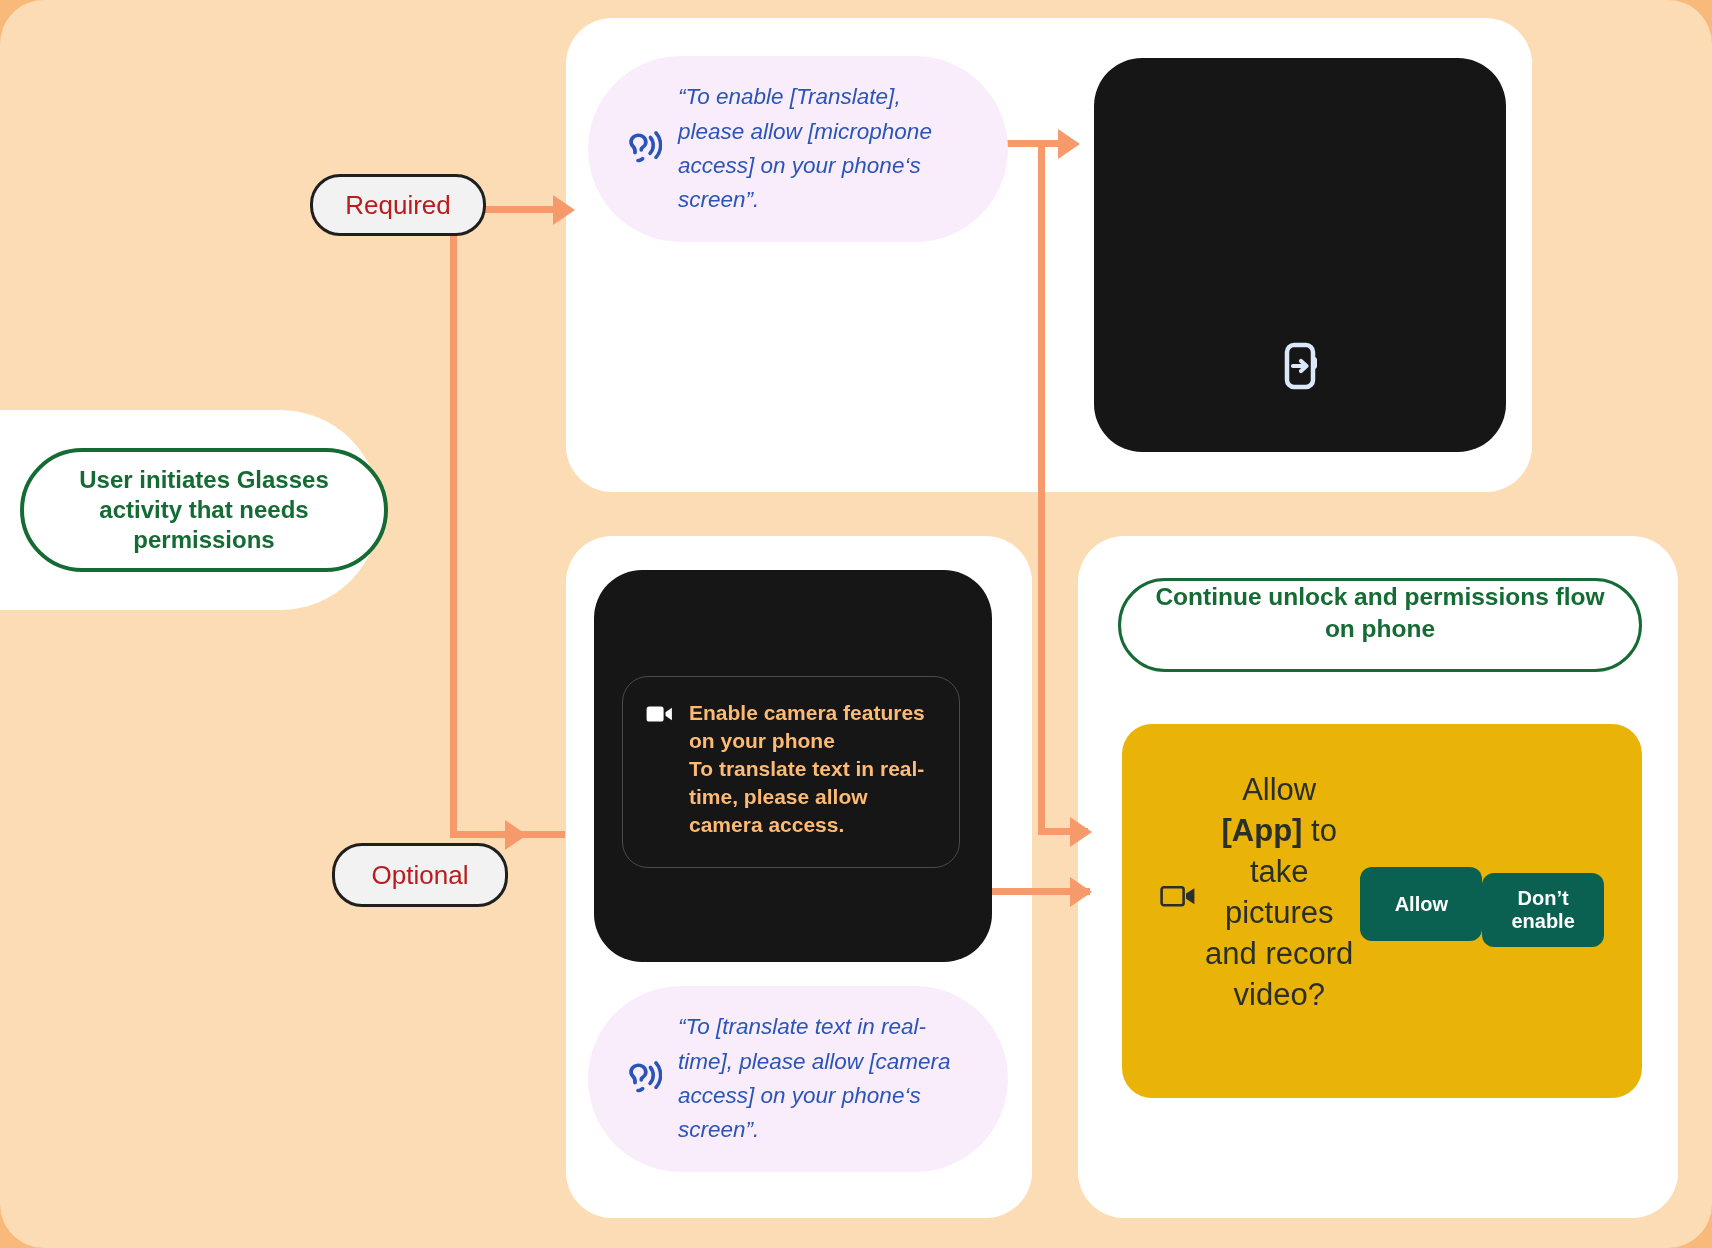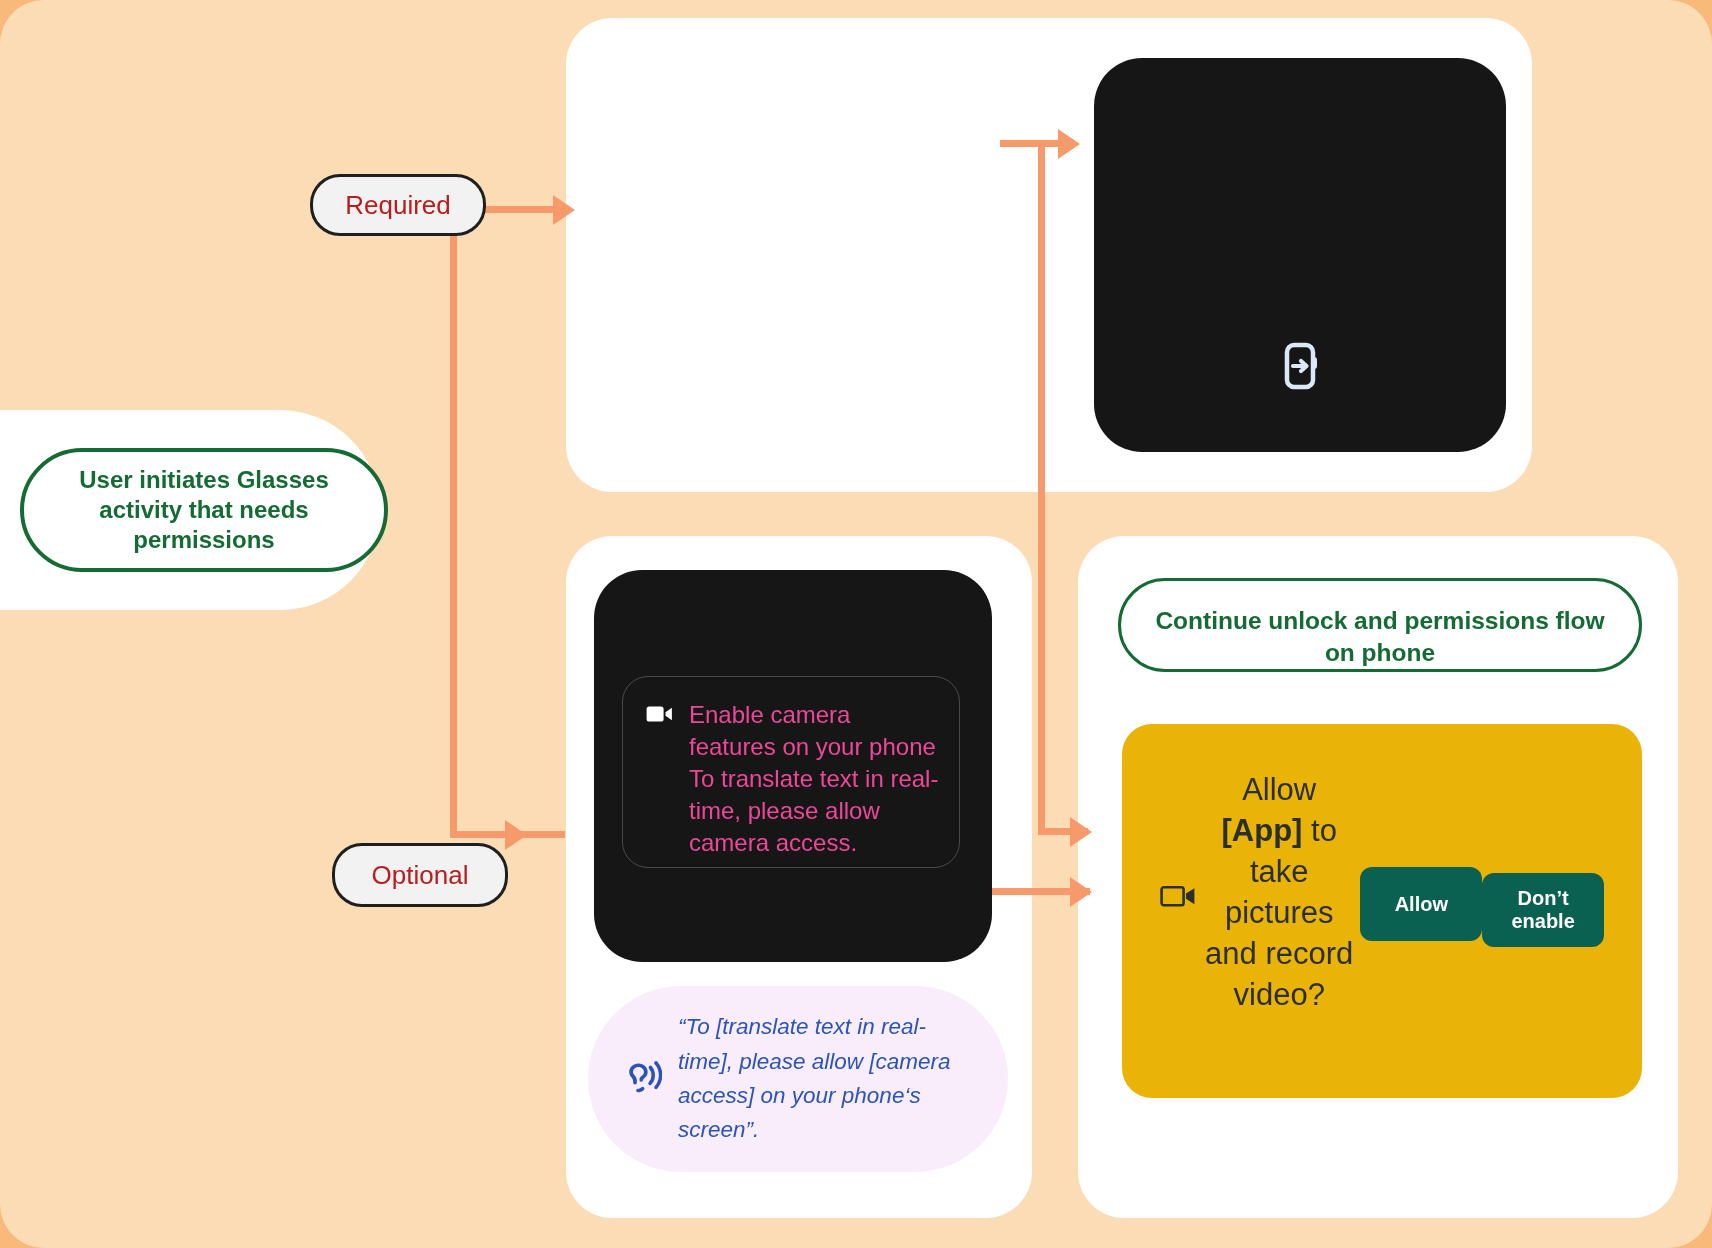--- a/index.html
+++ b/index.html
@@ -107,35 +107,35 @@
     left:28px;top:106px;
     width:338px;height:192px;
     border:1.5px solid #4a4a4a;
     border-radius:26px;
     box-sizing:border-box;
     padding:22px 20px 0 22px;
     display:flex;
   }
   .glasses-inner .cam{flex:0 0 auto;margin:4px 14px 0 0;}
   .glasses-inner .txt{
-    color:#ec4899;font-weight:normal;font-size:24px;line-height:1.33;
+    color:#fdba74;font-weight:bold;font-size:21px;line-height:1.33;
   }
   .unlock-badge{
     position:absolute;
     left:50%;transform:translateX(-50%);
     bottom:58px;
   }
 
   
   .head-pill{
     position:absolute;
     border:3.5px solid #146b33;
     border-radius:58px;
     background:#ffffff;
-    display:flex;align-items:flex-end;justify-content:center;
+    display:flex;align-items:flex-start;justify-content:center;
     box-sizing:border-box;
   }
   .head-pill span{
     color:#146b33;font-weight:bold;font-size:24.5px;
     line-height:1.3;text-align:center;padding:0 22px;
   }
 
   
   .perm-dialog{
     position:absolute;
@@ -202,20 +202,31 @@
     <span>User initiates Glasses activity that needs permissions</span>
   </div>
 
   <div class="tag-pill" style="left:310px;top:174px;width:176px;height:62px;">
     <span>Required</span>
   </div>
   <div class="tag-pill" style="left:332px;top:843px;width:176px;height:64px;">
     <span>Optional</span>
   </div>
 
+  <div class="bubble" style="left:588px;top:56px;width:420px;height:186px;">
+    <span class="ear">
+      <svg width="44" height="44" viewBox="0 0 44 44">
+        <path d="M20.5 8.5c-5.2 0-9.3 3.8-9.3 8.6 0 2.1.8 3.7 1.9 5 1.2 1.4 2 2.3 2 4.1v1.4a1.9 1.9 0 1 0 3.8 0v-1.6c0-2.9-1.2-4.4-2.4-5.8-.9-1-1.5-1.9-1.5-3.1 0-2.9 2.5-5.1 5.5-5.1s5.4 2.2 5.4 5.1c0 2-1 3-2.4 4-1.2.9-2.1 1.9-2.1 3.6a1.85 1.85 0 0 0 3.7.2c.1-.7.5-1.1 1.2-1.6 1.8-1.3 3.4-3.1 3.4-6.2 0-4.8-4-8.6-9.2-8.6z" fill="#2a55b8"></path>
+        <path d="M23.5 32.3c-1 .9-2.3 1.5-3.6 1.5a1.75 1.75 0 0 0 0 3.5c2.2 0 4.4-1 6-2.4a1.75 1.75 0 1 0-2.4-2.6z" fill="#2a55b8"></path>
+        <path d="M33.6 11.1a1.8 1.8 0 0 0-2.7 2.3 10.3 10.3 0 0 1 0 13.6 1.8 1.8 0 1 0 2.7 2.3 13.9 13.9 0 0 0 0-18.2z" fill="#2a55b8"></path>
+        <path d="M39.2 6.6a1.8 1.8 0 0 0-2.7 2.3 16.8 16.8 0 0 1 0 22.6 1.8 1.8 0 0 0 2.7 2.3 20.4 20.4 0 0 0 0-27.2z" fill="#2a55b8"></path>
+      </svg>
+    </span>
+    <p>“To enable [Translate], please allow [microphone access] on your phone‘s screen”.</p>
+  </div>
 
   <div class="glasses-card" style="left:1094px;top:58px;width:412px;height:394px;">
     <span class="unlock-badge">
       <svg width="44" height="48" viewBox="0 0 44 48">
         <rect x="9" y="3" width="26" height="42" rx="7" fill="none" stroke="#dbe8fa" stroke-width="4.5"></rect>
         <rect x="33" y="15" width="6" height="12" rx="3" fill="#dbe8fa"></rect>
         <path d="M15 24h12M23 19l5.5 5-5.5 5" fill="none" stroke="#dbe8fa" stroke-width="4.2" stroke-linecap="round" stroke-linejoin="round"></path>
       </svg>
     </span>
   </div>

